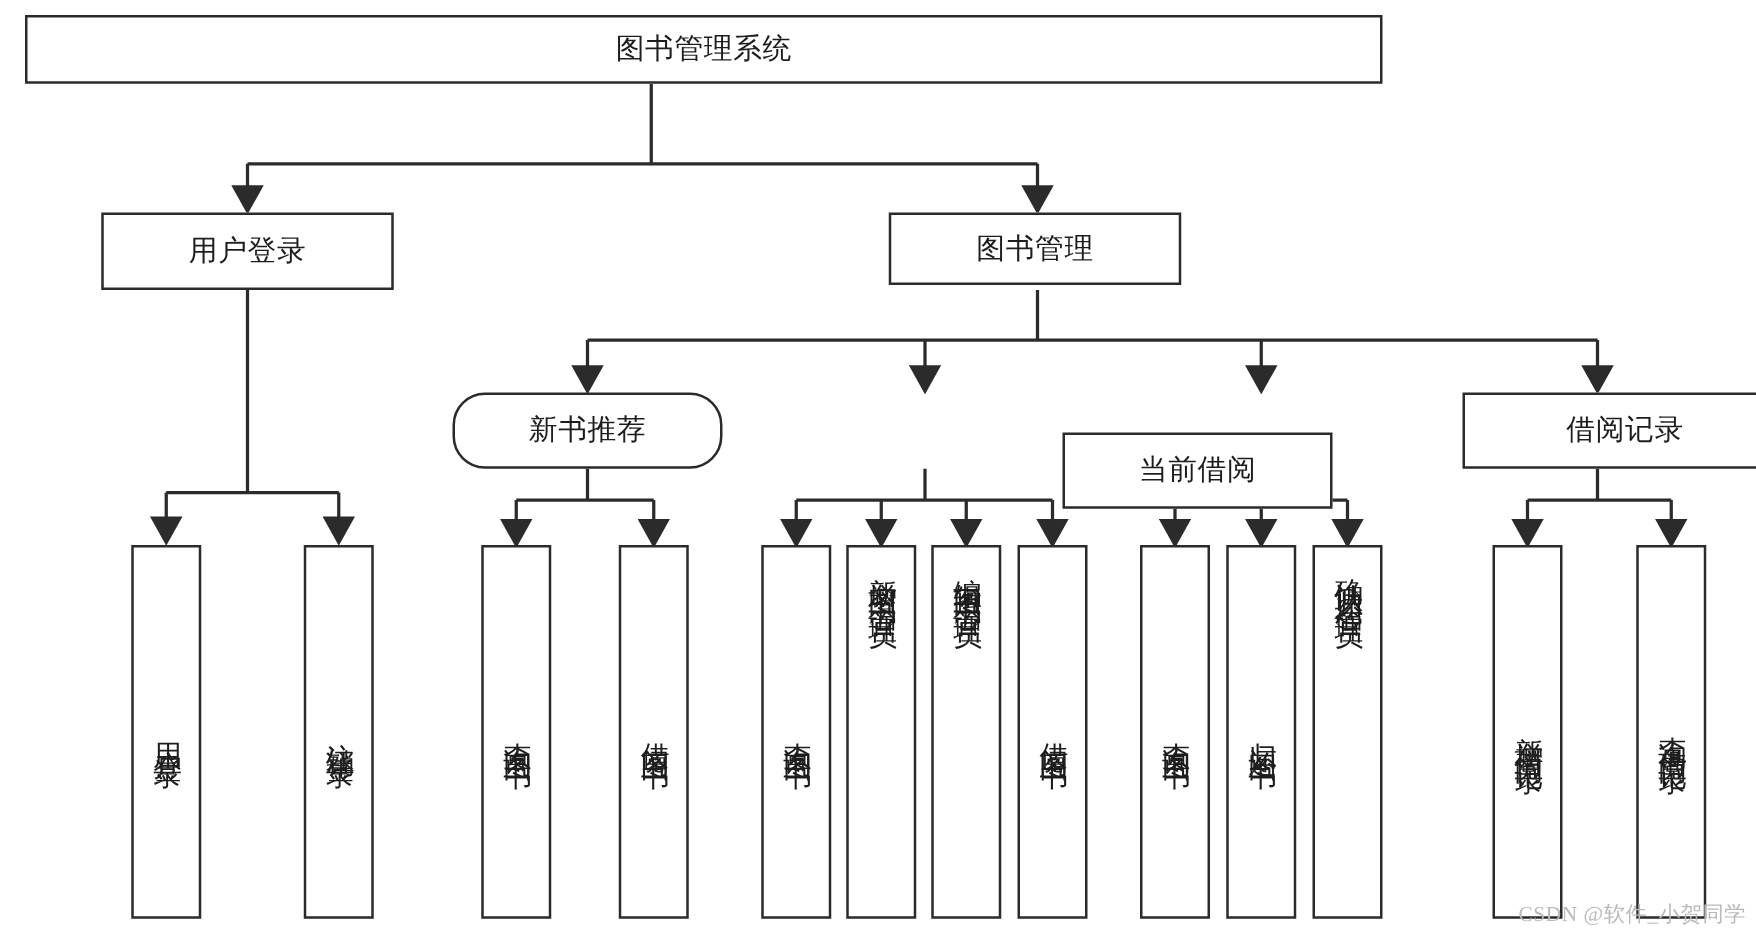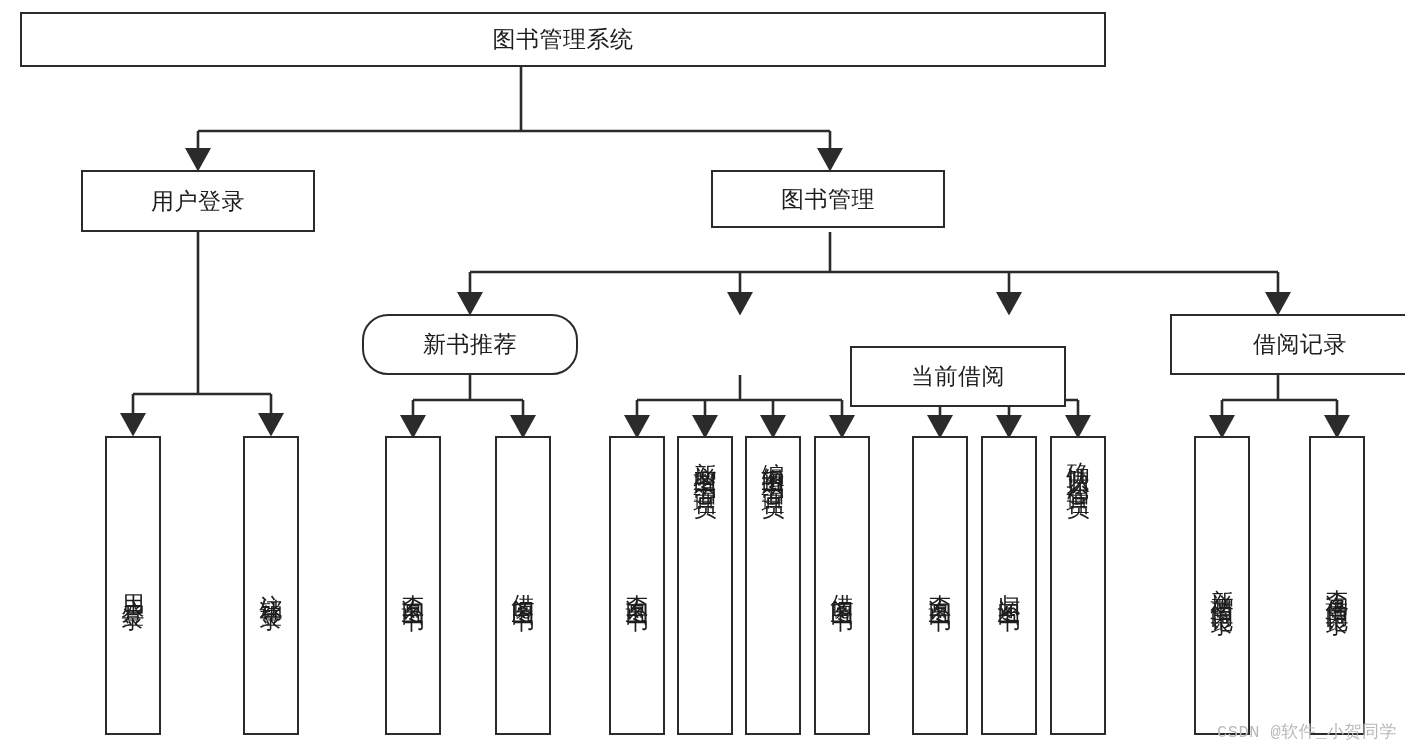--- a/index.html
+++ b/index.html
@@ -64,21 +64,21 @@
   }
   #watermark {
     position: absolute;
     right: 8px;
     bottom: 4px;
     font-size: 17px;
     color: #b9b9b9;
     letter-spacing: 0.5px;
     z-index: 5;
     white-space: nowrap;
-    font-family: Liberation Mono, monospace;
+    font-family: Liberation Serif, serif;
     text-align: center;
   }
 </style>
 </head>
 <body>
 
 <div id="diagram-root">
 
   <svg id="diagram-canvas" viewBox="0 0 1405 747" xmlns="http://www.w3.org/2000/svg">
     <defs>

